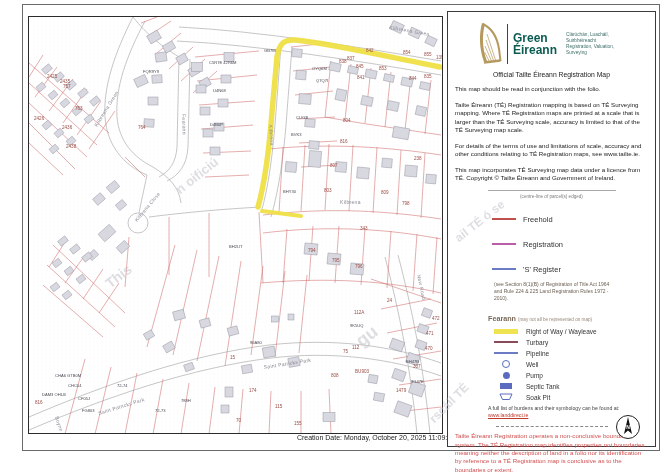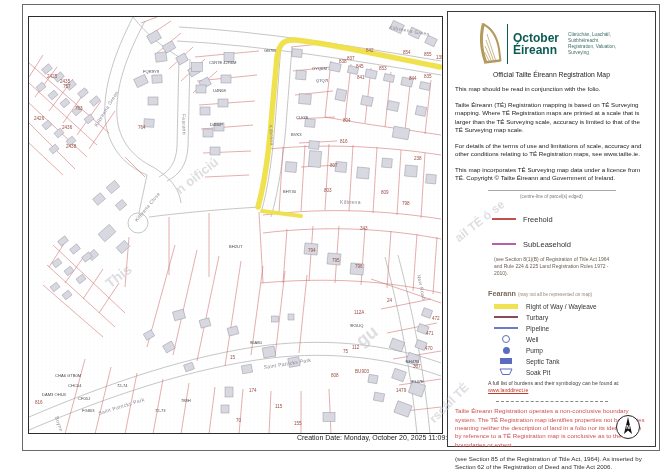--- a/index.html
+++ b/index.html
@@ -366,21 +366,21 @@
 
   <div class="brand">
     <svg width="24" height="44" viewBox="0 0 24 44">
       <path d="M4,1 C1,12 1,26 6,40 L9,39 C4,26 4,13 7,2 Z" fill="#b59a5e"></path>
       <path d="M5,2 C13,6 19,14 21,27 L22.5,39" fill="none" stroke="#b59a5e" stroke-width="2"></path>
       <path d="M9,12 L17.5,38 M8,18 L15.5,38.5 M7,24 L13.5,39 M6.5,30 L11.5,39.5" stroke="#b59a5e" stroke-width="0.7"></path>
       <path d="M6,40.5 L22.5,38.5" stroke="#b59a5e" stroke-width="2.4"></path>
     </svg>
     <div class="brand-divider"></div>
     <div class="brand-name">
-      <div>October</div>
+      <div>Green</div>
       <div>Éireann</div>
     </div>
     <div class="brand-tagline" id="brand-tagline">
         <div>Clárúchán, Luacháil,</div>
         <div>Suirbhéireacht</div>
         <div>Registration, Valuation,</div>
         <div>Surveying</div>
       </div>
   </div>
 
@@ -396,21 +396,25 @@
   <div class="div1"></div>
   <div class="centre-note">(centre-line of parcel(s) edged)</div>
 
   <div id="legend-items">
       <div class="legend-row">
         <div class="lg-swatch" style="background: rgb(192, 80, 77);"></div>
         <span class="lg-label">Freehold</span>
       </div>
       <div class="legend-row">
         <div class="lg-swatch" style="background: rgb(184, 95, 168);"></div>
-        <span class="lg-label">SubLeasehold</span>
+        <span class="lg-label">Registration</span>
+      </div>
+      <div class="legend-row">
+        <div class="lg-swatch" style="background: rgb(107, 124, 196);"></div>
+        <span class="lg-label">'S' Register</span>
       </div>
     </div>
 
   <div class="statute">(see Section 8(1)(B) of Registration of Title Act 1964 and Rule 224 &amp; 225 Land Registration Rules 1972 - 2010).</div>
 
   <div class="burdens-head">
     <span>Fearann</span>
     <span class="bh-note">(may not all be represented on map)</span>
   </div>
 

